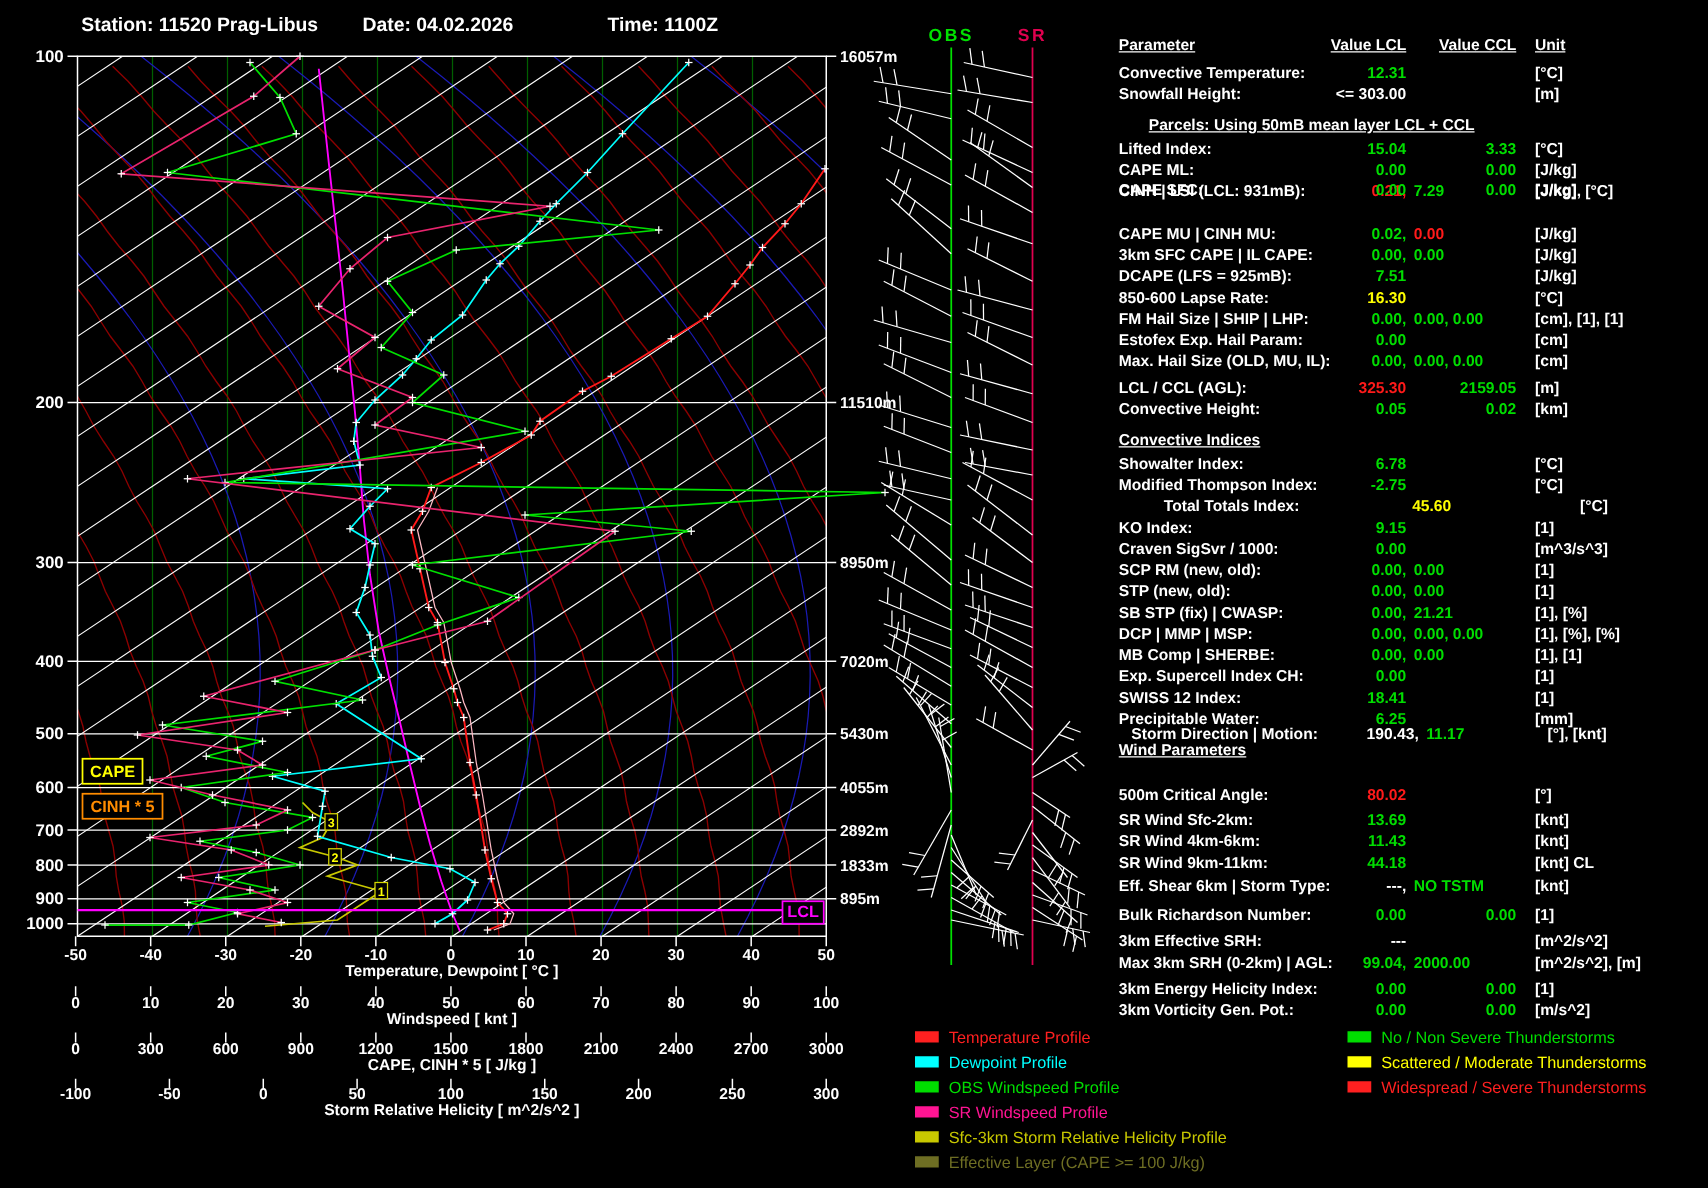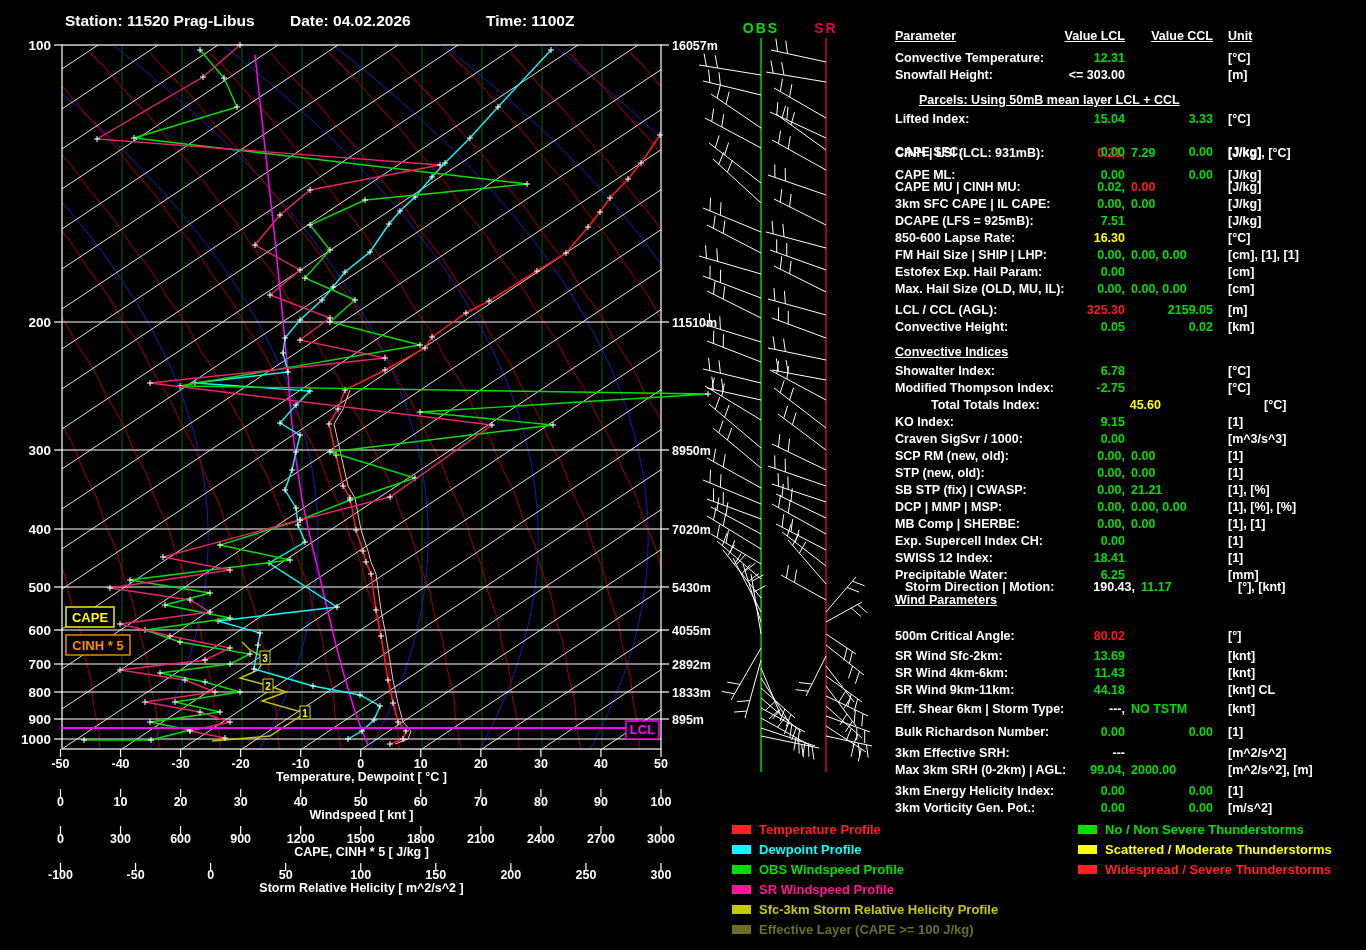--- a/index.html
+++ b/index.html
@@ -15,21 +15,21 @@
   .prow{position:absolute;left:0;width:471px;height:17px;line-height:16px;white-space:nowrap;}
   .prow .lab{position:absolute;left:0;}
   .prow .v1{position:absolute;left:120px;width:110px;text-align:right;}
   .prow .ex{position:absolute;left:236px;}
   .prow .v2{position:absolute;left:240px;width:78px;text-align:right;}
   .prow .un{position:absolute;left:333px;}
   .sect{position:absolute;left:0;height:17px;line-height:16px;text-decoration:underline;white-space:nowrap;}
   .hrow .hc{ text-decoration:underline;}
   .cg{color:#00dd00;} .cr{color:#ff1a1a;} .cy{color:#ffff00;} .cw{color:#ffffff;}
   
-  .legend{position:absolute;font-size:13px;font-weight:700;}
+  .legend{position:absolute;font-size:13px;font-weight:400;}
   .litem{position:absolute;height:14px;white-space:nowrap;}
   .litem .sw{position:absolute;left:0;top:3px;width:19px;height:9px;display:inline-block;}
   .litem .lt{position:absolute;left:27px;top:0;}
 </style>
 </head>
 <body>
 
 <div id="app">
   <svg id="plot-svg" width="1366" height="950">
       <defs>
@@ -808,21 +808,21 @@
           <span class="v1"><span class="cw">&lt;= 303.00</span></span>
           <span class="un">[m]</span>
         </div>
         <div class="sect" style="top: 64px; padding-left: 24px;">Parcels: Using 50mB mean layer LCL + CCL</div>
         <div class="prow" style="top: 83px; text-decoration: underline;">
           <span class="lab">Lifted Index:</span>
           <span class="v1"><span class="cg">15.04</span></span>
           <span class="v2"><span class="cg">3.33</span></span>
           <span class="un">[°C]</span>
         </div>
-        <div class="prow" style="top: 100px; margin-top: 39px;">
+        <div class="prow" style="top: 100px;">
           <span class="lab">CAPE ML:</span>
           <span class="v1"><span class="cg">0.00</span></span>
           <span class="v2"><span class="cg">0.00</span></span>
           <span class="un">[J/kg]</span>
         </div>
         <div class="prow" style="top: 117px;">
           <span class="lab">CINH | LSI (LCL: 931mB):</span>
           <span class="v1"><span class="cr">0.21,</span></span>
           <span class="ex"><span class="cg">7.29</span></span>
           <span class="un">[J/kg], [°C]</span>

